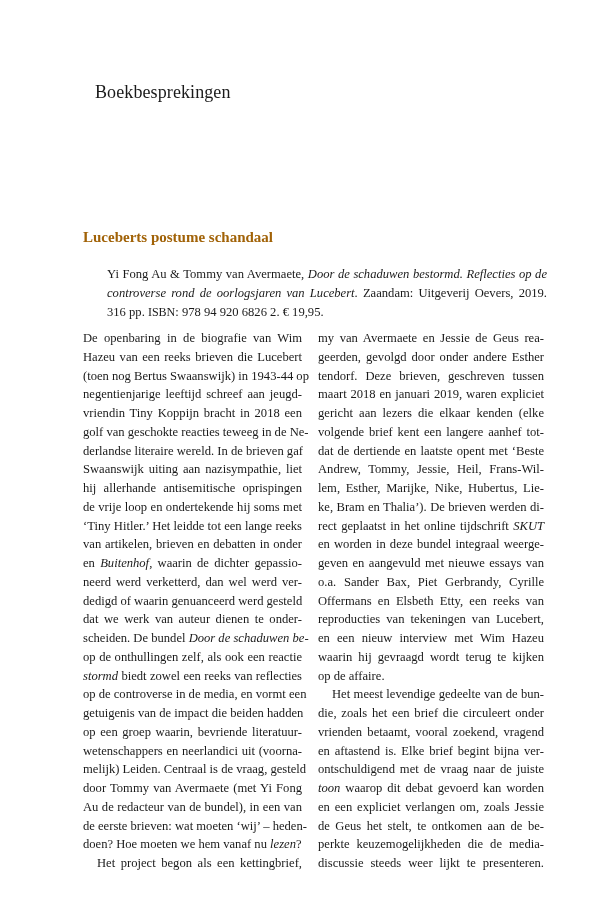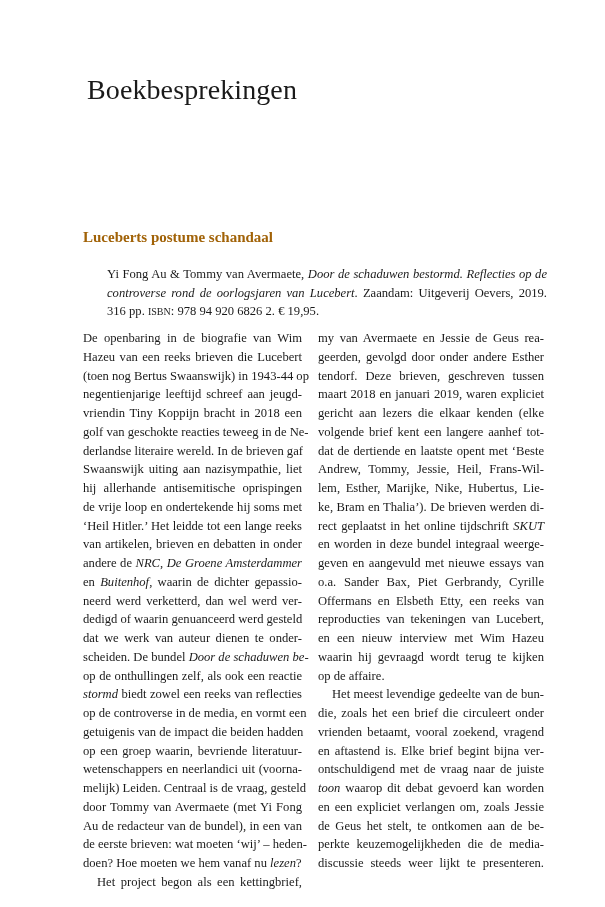--- a/index.html
+++ b/index.html
@@ -1,22 +1,22 @@
 <!DOCTYPE html>
 <html><head>
 <meta charset="utf-8">
 <style>
   html, body { margin:0; padding:0; background:#ffffff; }
   body { width:605px; height:907px; position:relative; overflow:hidden;
          font-family:"Liberation Serif","DejaVu Serif",serif; color:#1a1a1a; }
-  .section-title { position:absolute; left:83px; top:70px; font-size:28px; font-weight:normal; margin:4px; letter-spacing:0.1px; }
+  .section-title { position:absolute; left:83px; top:70px; font-size:18px; font-weight:normal; margin:12px; letter-spacing:0.1px; }
   .review-title { position:absolute; left:83px; top:229px; font-size:15px; font-weight:bold; margin:0; color:#a16207; }
   .biblio { position:absolute; left:107px; top:265px; width:440px; font-size:12.6px; line-height:18.7px; text-align:justify; }
   .biblio i { font-style:italic; }
-  .sc { font-variant:small-caps; text-transform:lowercase; font-size:14px; }
+  .sc { font-variant:small-caps; text-transform:lowercase; font-size:17px; }
   .col { position:absolute; top:329px; font-size:12.6px; line-height:18.75px; }
   .col.left { left:83px; width:219px; }
   .col.right { left:318px; width:226px; }
   .line { display:block; white-space:nowrap; text-align:justify; text-align-last:justify; height:18.75px; overflow:visible; }
   .line.last { text-align-last:left; }
   .line.indent { padding-left:14px; }
   i { }
 </style>
 </head>
 <body>
@@ -33,23 +33,22 @@
     <span class="line"><span>De openbaring in de biografie van Wim</span></span>
     <span class="line"><span>Hazeu van een reeks brieven die Lucebert</span></span>
     <span class="line"><span>(toen nog Bertus Swaanswijk) in 1943-44 op</span></span>
     <span class="line"><span>negentienjarige leeftijd schreef aan jeugd-</span></span>
     <span class="line"><span>vriendin Tiny Koppijn bracht in 2018 een</span></span>
     <span class="line"><span>golf van geschokte reacties teweeg in de Ne-</span></span>
     <span class="line"><span>derlandse literaire wereld. In de brieven gaf</span></span>
     <span class="line"><span>Swaanswijk uiting aan nazisympathie, liet</span></span>
     <span class="line"><span>hij allerhande antisemitische oprispingen</span></span>
     <span class="line"><span>de vrije loop en ondertekende hij soms met</span></span>
-    <span class="line"><span>‘Heil Hitler.’ Het leidde tot een lange reeks</span></span>
+    <span class="line"><span>‘Tiny Hitler.’ Het leidde tot een lange reeks</span></span>
     <span class="line"><span>van artikelen, brieven en debatten in onder</span></span>
-    <span class="line"><span>andere de </span><i>NRC</i><span>, </span><i>De Groene Amsterdammer</i></span>
     <span class="line"><span>en </span><i>Buitenhof</i><span>, waarin de dichter gepassio-</span></span>
     <span class="line"><span>neerd werd verketterd, dan wel werd ver-</span></span>
     <span class="line"><span>dedigd of waarin genuanceerd werd gesteld</span></span>
     <span class="line"><span>dat we werk van auteur dienen te onder-</span></span>
     <span class="line"><span>scheiden. De bundel </span><i>Door de schaduwen be-</i></span>
     <span class="line"><span>op de onthullingen zelf, als ook een reactie</span></span>
     <span class="line"><i>stormd</i><span> biedt zowel een reeks van reflecties</span></span>
     <span class="line"><span>op de controverse in de media, en vormt een</span></span>
     <span class="line"><span>getuigenis van de impact die beiden hadden</span></span>
     <span class="line"><span>op een groep waarin, bevriende literatuur-</span></span>

